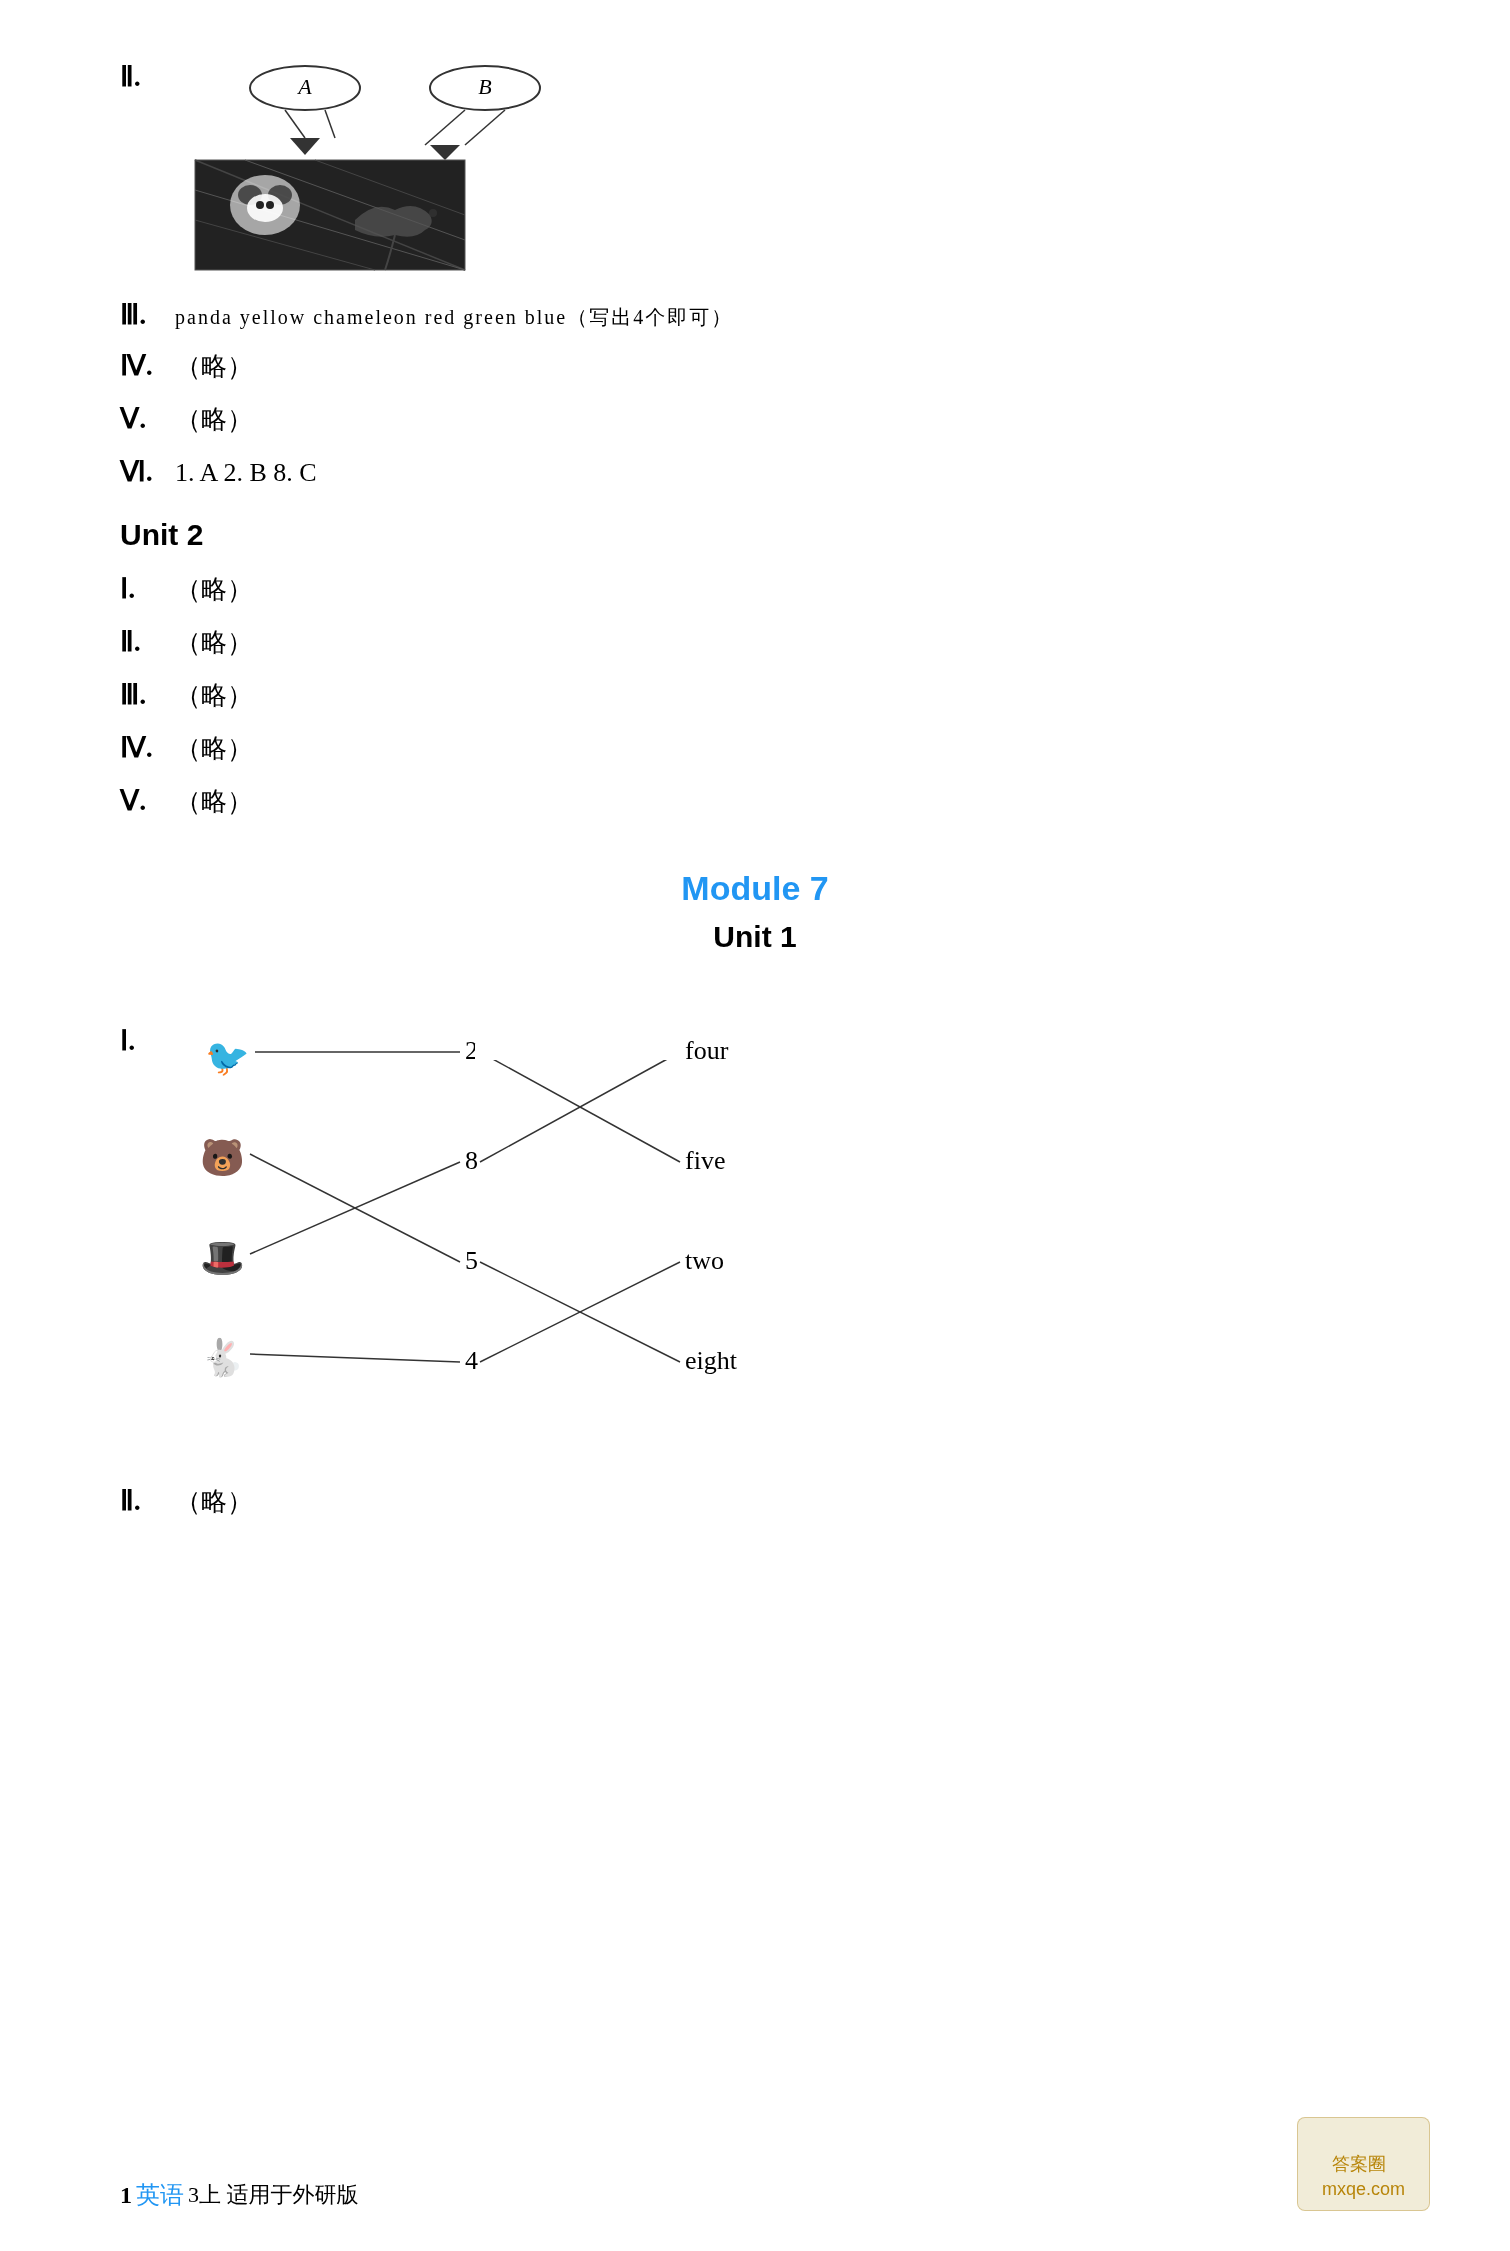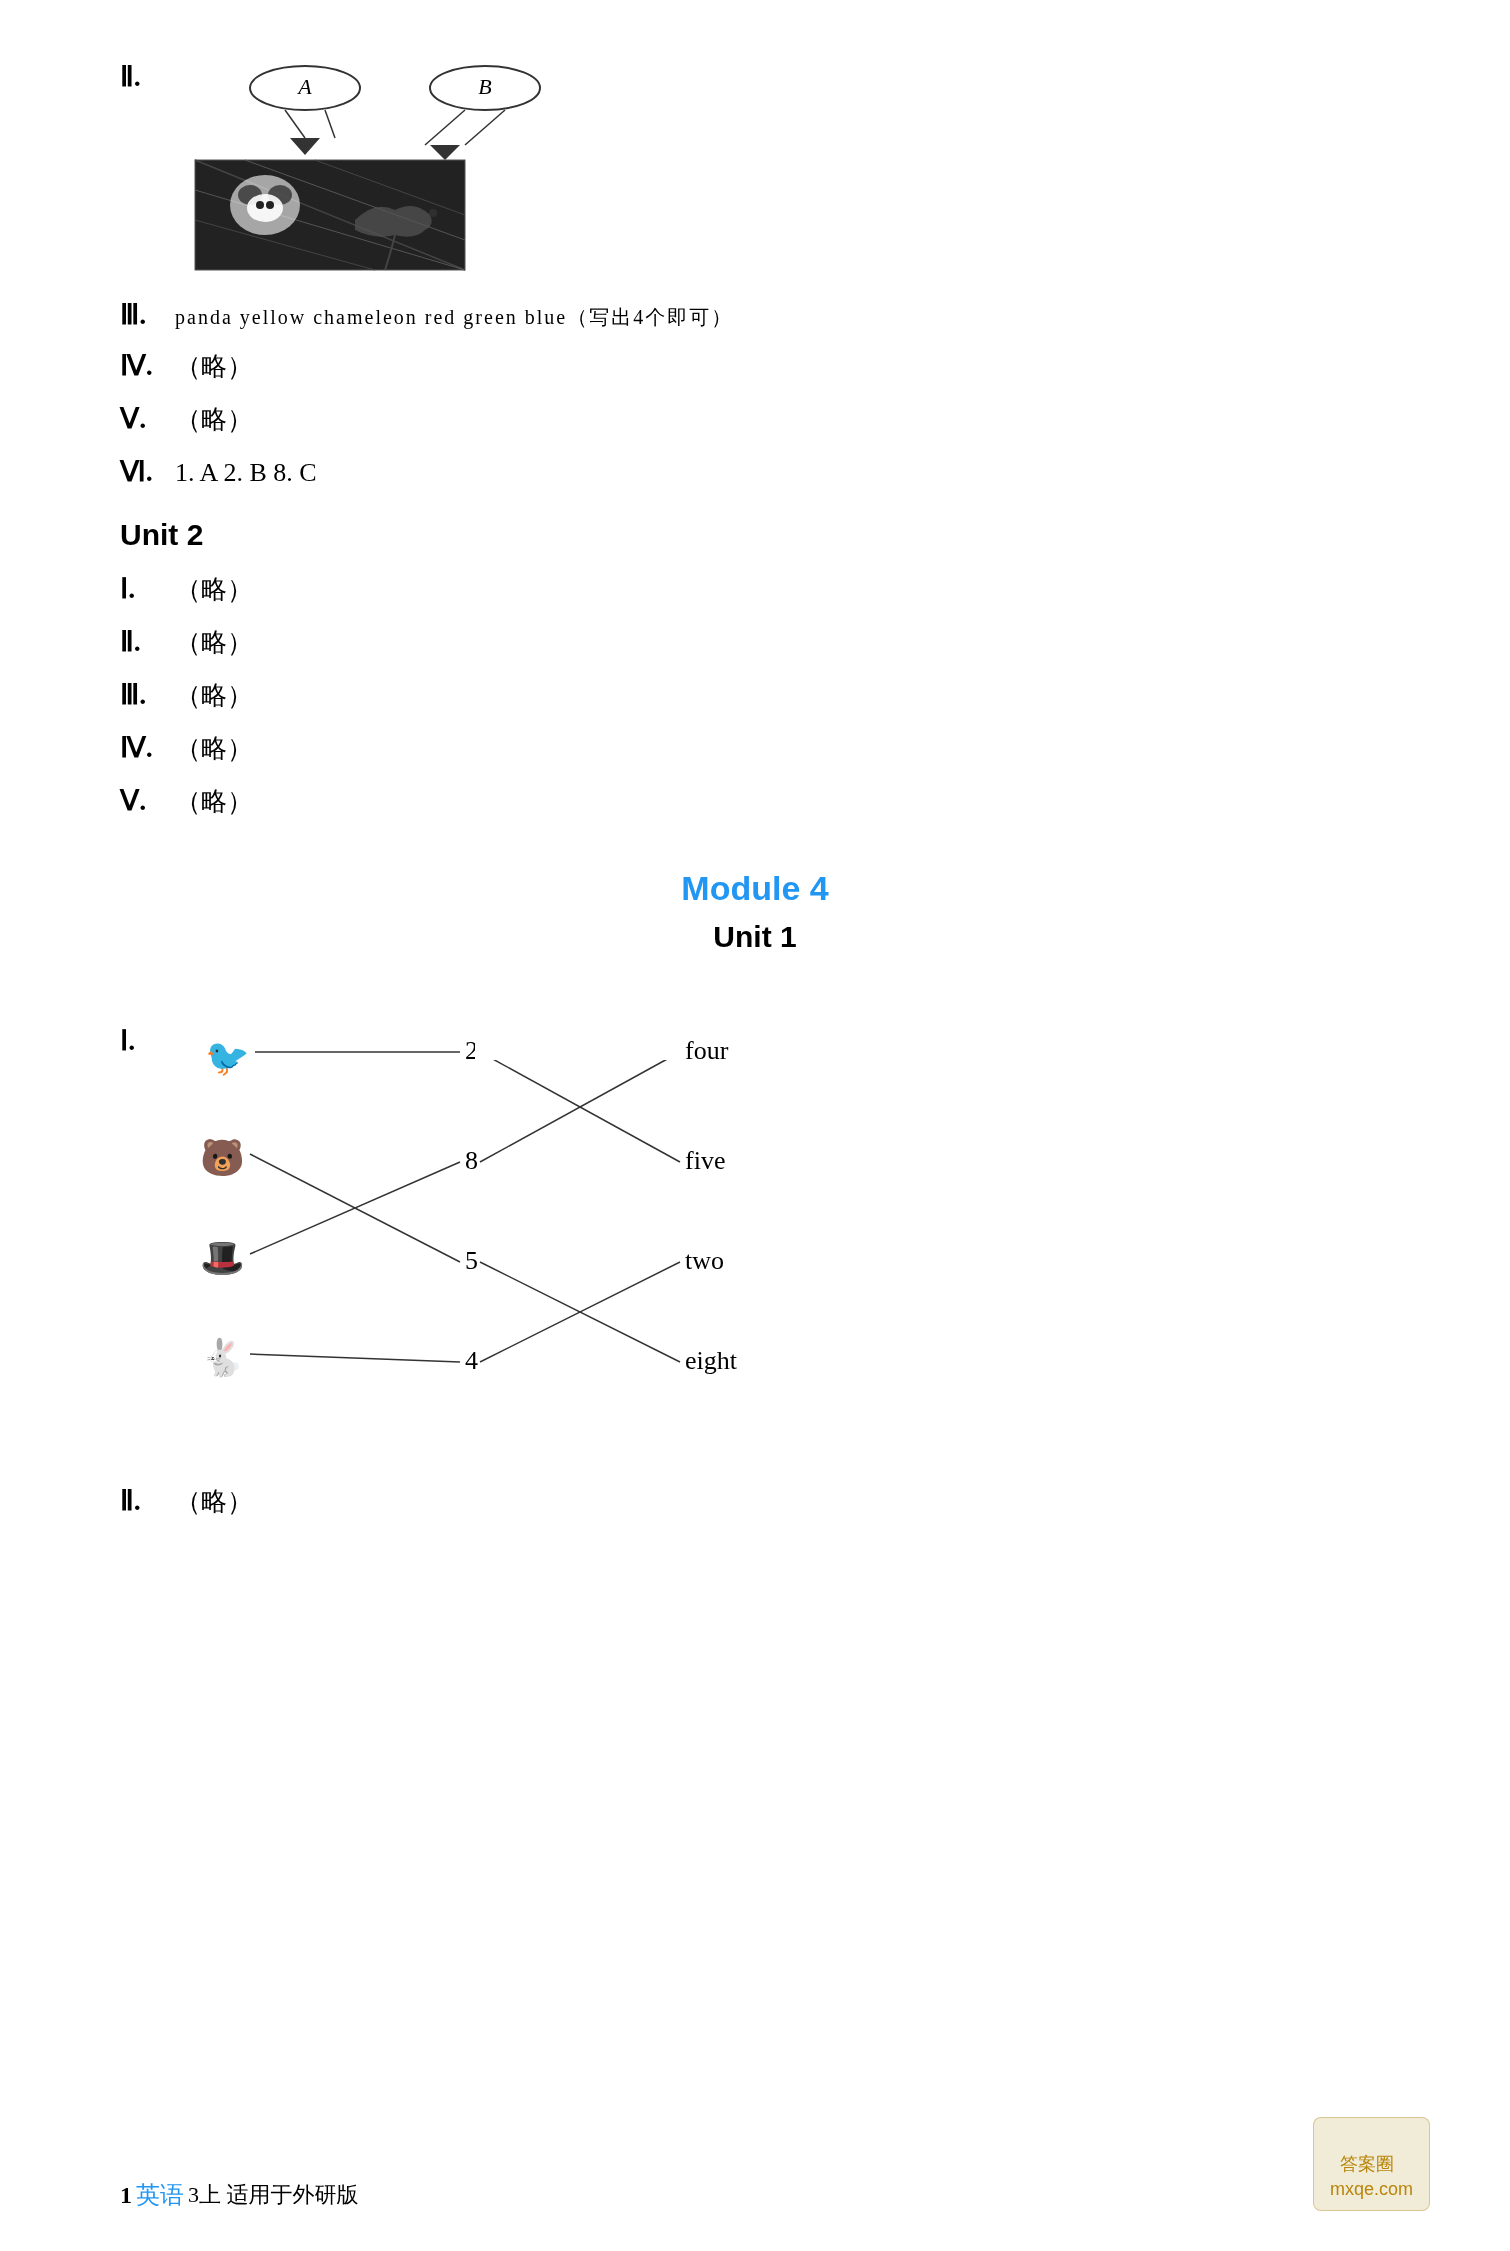--- a/index.html
+++ b/index.html
@@ -144,21 +144,21 @@
   </div>
   <div class="section">
     <div style="display:flex; align-items:baseline;">
       <span style="font-size:28px; min-width:55px; font-weight:bold;">Ⅴ.</span>
       <span style="font-size:26px;">（略）</span>
     </div>
   </div>
 </div>
 
 <div style="text-align:center; color:#2196F3; font-size:34px; font-weight:bold; margin: 50px 0 12px 0; font-family: Arial, sans-serif;">
-  <span>Module 4</span>
+  <span>Module 7</span>
 </div>
 
 <div style="text-align:center; font-size:30px; font-weight:bold; margin-bottom:60px; font-family: Arial, sans-serif;">
   <span>Unit 1</span>
 </div>
 
 <div style="display:flex; align-items:flex-start;">
   <span style="font-size:28px; font-weight:bold; min-width:55px; padding-top:10px;">Ⅰ.</span>
 
   <svg width="700" height="460" style="overflow:visible;">
@@ -218,16 +218,16 @@
     <span style="font-size:26px;">（略）</span>
   </div>
 </div>
 
 <div class="footer-bar">
   <span style="font-weight:bold; font-size:24px;">1</span>
   <span style="color:#2196F3; font-weight:normal; font-size:24px;"> 英语 </span>
   <span style="font-size:22px;">3上 适用于外研版</span>
 </div>
 
-<div class="watermark" style="position:fixed; bottom:40px; right:80px; background:rgba(200,180,100,0.25); border:1px solid rgba(180,140,40,0.4); border-radius:8px; padding:8px 16px; font-size:18px; color:#b8860b; font-family:Arial,sans-serif; white-space:pre; line-height:1.4;">
+<div class="watermark" style="position:fixed; bottom:40px; right:80px; background:rgba(200,180,100,0.25); border:1px solid rgba(180,140,40,0.4); border-radius:8px; padding:8px 24px; font-size:18px; color:#b8860b; font-family:Arial,sans-serif; white-space:pre; line-height:1.4;">
   <span>答案圈
 mxqe.com</span>
 </div>
 
 </body></html>

